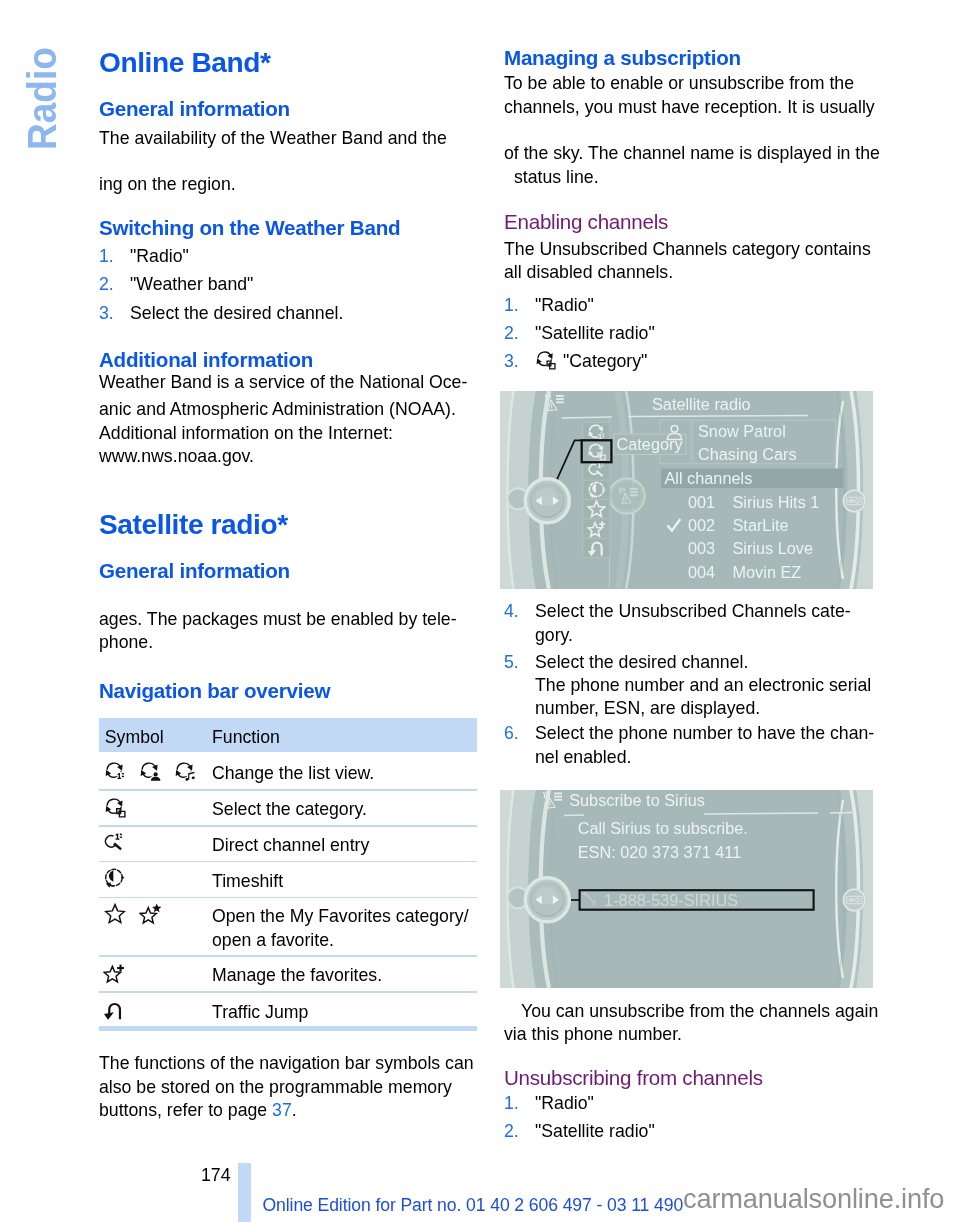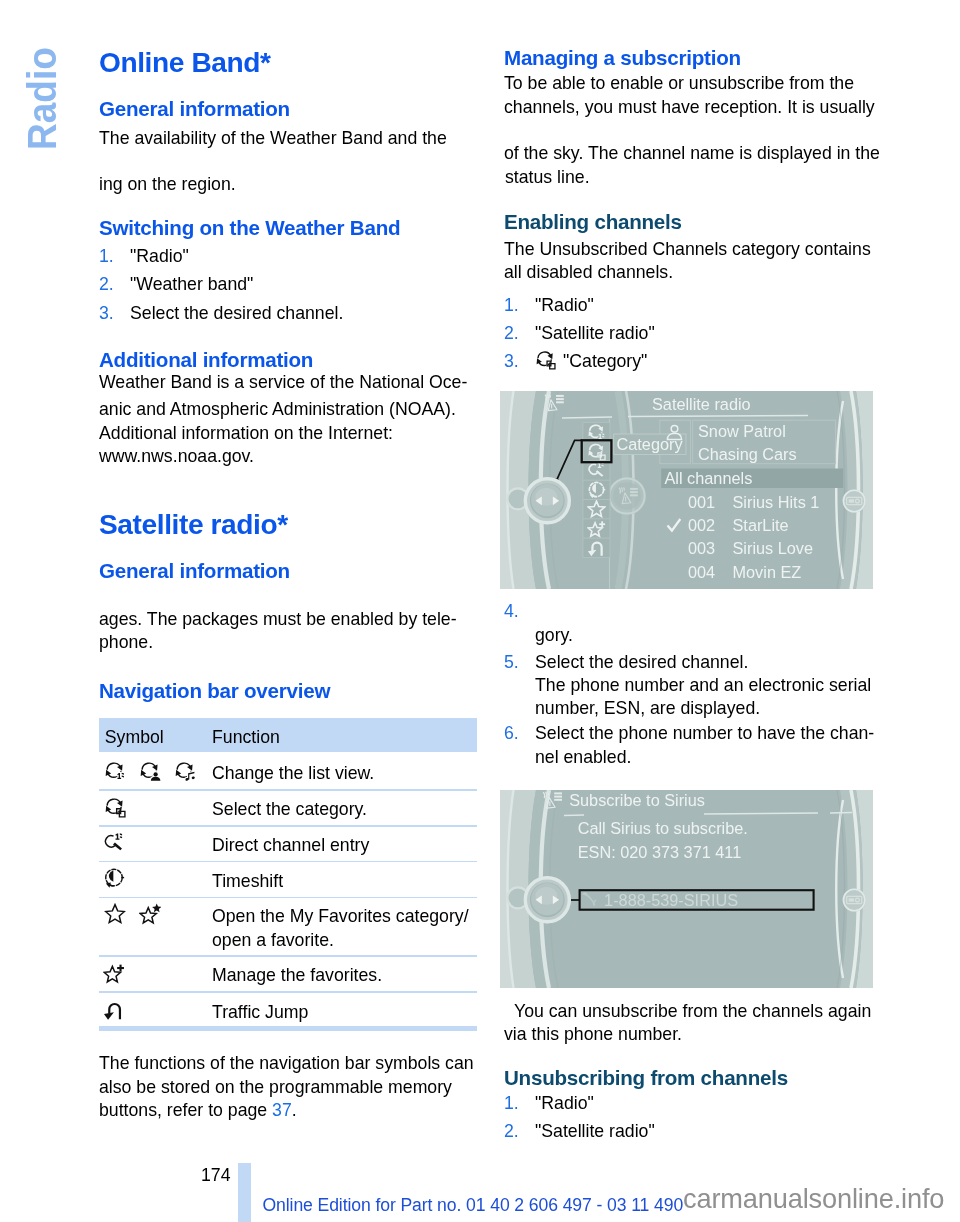--- a/index.html
+++ b/index.html
@@ -7,21 +7,21 @@
   .page{position:absolute;left:0;top:0;width:960px;height:1222px;}
   .abs{position:absolute;}
   .sidetab{position:absolute;left:0;top:0;width:96px;height:300px;}
   .sidetab span{position:absolute;left:21.5px;top:149.5px;transform:rotate(-90deg) scaleX(0.915);transform-origin:left top;
     font-size:40.5px;font-weight:bold;color:#8cb8ef;white-space:nowrap;line-height:1;}
   .col{position:absolute;width:378px;top:0;height:1222px;}
   .colL{left:99px;}
   .colR{left:504px;}
   .h1{font-size:28.1px;font-weight:bold;color:#0b56ea;letter-spacing:-0.4px;white-space:nowrap;line-height:1;}
   .h2{font-size:20.6px;font-weight:bold;color:#0b56ea;letter-spacing:-0.25px;white-space:nowrap;line-height:1;}
-  .h3{font-size:20.6px;font-weight:bold;color:#0c4a6e;letter-spacing:-0.25px;white-space:nowrap;line-height:1;text-align:right;}
+  .h3{font-size:20.6px;font-weight:normal;color:#701a75;letter-spacing:-0.25px;white-space:nowrap;line-height:1;text-align:right;}
   .tl{font-size:17.7px;color:#000;white-space:nowrap;line-height:1;}
   .pgref{color:#1a6fe8;}
   .num{color:#1f6fe4;font-size:17.7px;line-height:1;}
   .thdr{position:absolute;background:#c1d9f5;}
   .trule{position:absolute;background:#c1d9f5;}
   .footer-num{position:absolute;left:201px;top:1167px;font-size:17.7px;color:#000;line-height:1;}
   .footer-bar{position:absolute;left:238px;top:1163px;width:12.5px;height:59px;background:#c1d9f5;}
   .footer-txt{position:absolute;left:262.5px;top:1196.8px;font-size:17.6px;color:#1d4ed8;letter-spacing:-0.1px;line-height:1;}
   .wm{position:absolute;left:683px;top:1185px;font-size:27.2px;color:#909090;letter-spacing:-0.15px;line-height:1;}
   svg{display:block;}
@@ -223,21 +223,21 @@
 <div class="trule" style="left:0;top:1026.3px;width:378px;height:4.5px"></div>
 <div class="abs tl" style="left:0px;top:1055.4px">The functions of the navigation bar symbols can</div>
       <div class="abs tl" style="left:0px;top:1078.8px">also be stored on the programmable memory</div>
 <div class="abs tl" style="left:0;top:1102.2px"><span>buttons, refer to page </span><span class="pgref">37</span><span>.</span></div>
 </div>
 <div class="col colR">
 <div class="abs h2" style="left:0px;top:47.5px">Managing a subscription</div>
 <div class="abs tl" style="left:0px;top:75.2px">To be able to enable or unsubscribe from the</div>
       <div class="abs tl" style="left:0px;top:98.6px">channels, you must have reception. It is usually</div>
       <div class="abs tl" style="left:0px;top:145.4px">of the sky. The channel name is displayed in the</div>
-      <div class="abs tl" style="left:1px;top:168.8px">status line.</div>
+      <div class="abs tl" style="left:10px;top:168.8px">status line.</div>
 <div class="abs h3" style="left:0px;top:212.4px">Enabling channels</div>
 <div class="abs tl" style="left:0px;top:241px">The Unsubscribed Channels category contains</div>
       <div class="abs tl" style="left:0px;top:264.4px">all disabled channels.</div>
 <div class="abs num" style="left:0px;top:296.7px">1.</div>
       <div class="abs tl" style="left:31px;top:296.7px">"Radio"</div>
       <div class="abs num" style="left:0px;top:324.8px">2.</div>
       <div class="abs tl" style="left:31px;top:324.8px">"Satellite radio"</div>
       <div class="abs num" style="left:0px;top:352.9px">3.</div>
       <div class="abs" style="left:31px;top:349.4px">
         <svg width="21" height="21" viewBox="0 0 20 20">
@@ -523,29 +523,30 @@
 <ellipse cx="354.2" cy="110" rx="11.6" ry="11.6" fill="#bccbc9"></ellipse>
 <ellipse cx="354.2" cy="110" rx="10.7" ry="10.7" fill="none" stroke="#dfe9e7" stroke-width="1.6"></ellipse>
 <rect x="346.59999999999997" y="106.4" width="15.2" height="7.2" rx="1.0" fill="none" stroke="#d5e0de" stroke-width="1.35"></rect>
 <rect x="348.59999999999997" y="108.3" width="5.4" height="3.4" fill="#d5e0de"></rect>
 <circle cx="357.4" cy="110" r="1.9" fill="none" stroke="#d5e0de" stroke-width="1.35"></circle>
 </g>
       </svg>
     </div>
 <div class="col colR">
 <div class="abs num" style="left:0px;top:603.3px">4.</div>
+<div class="abs tl" style="left:31px;top:603.3px">Select the Unsubscribed Channels cate-</div>
 <div class="abs tl" style="left:31px;top:626.7px">gory.</div>
 <div class="abs num" style="left:0px;top:653.9px">5.</div>
 <div class="abs tl" style="left:31px;top:653.9px">Select the desired channel.</div>
 <div class="abs tl" style="left:31px;top:676.6px">The phone number and an electronic serial</div>
 <div class="abs tl" style="left:31px;top:700px">number, ESN, are displayed.</div>
 <div class="abs num" style="left:0px;top:725.2px">6.</div>
 <div class="abs tl" style="left:31px;top:725.2px">Select the phone number to have the chan-</div>
 <div class="abs tl" style="left:31px;top:748.6px">nel enabled.</div>
-<div class="abs tl" style="left:10px;top:1002.8px">You can unsubscribe from the channels again</div>
+<div class="abs tl" style="left:17px;top:1002.8px">You can unsubscribe from the channels again</div>
       <div class="abs tl" style="left:0px;top:1026.2px">via this phone number.</div>
 <div class="abs h3" style="left:0px;top:1067.5px">Unsubscribing from channels</div>
 <div class="abs num" style="left:0px;top:1095.3px">1.</div>
       <div class="abs tl" style="left:31px;top:1095.3px">"Radio"</div>
       <div class="abs num" style="left:0px;top:1122.6px">2.</div>
       <div class="abs tl" style="left:31px;top:1122.6px">"Satellite radio"</div>
 </div>
 <div class="footer-num">174</div>
 <div class="footer-bar"></div>
 <div class="footer-txt">Online Edition for Part no. 01 40 2 606 497 - 03 11 490</div>

